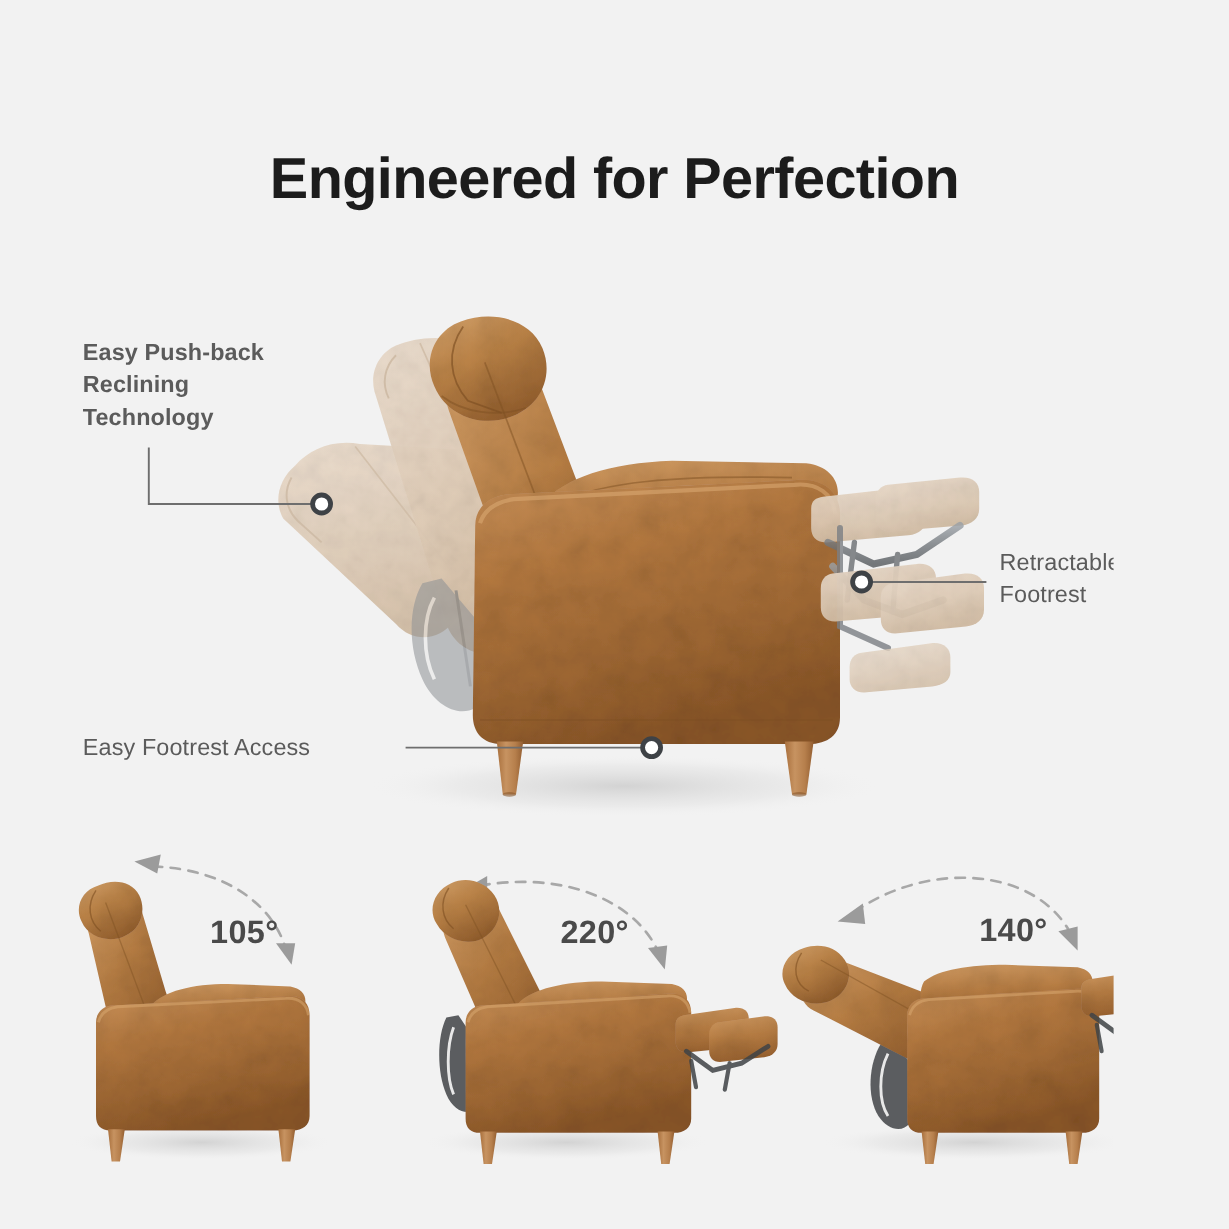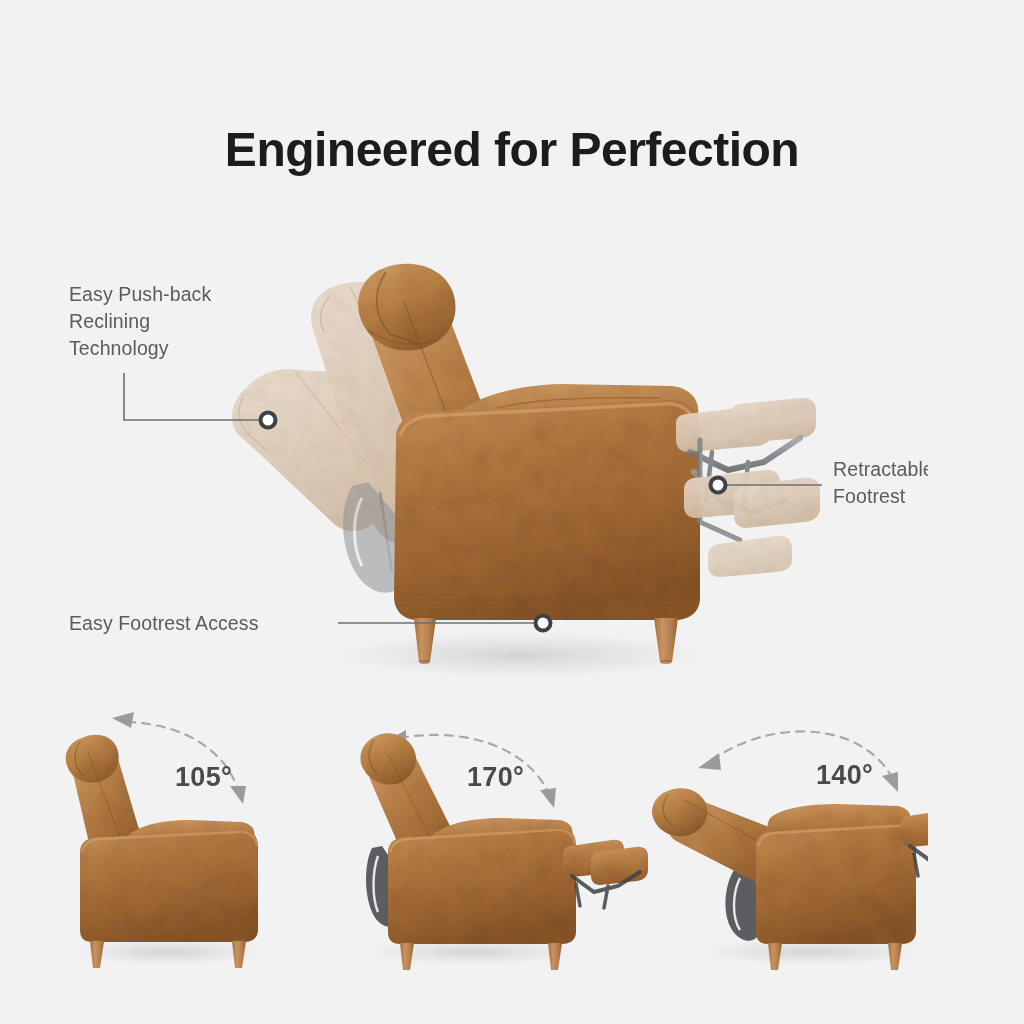--- a/index.html
+++ b/index.html
@@ -37,21 +37,21 @@
   
   .annot {
     position: absolute;
     color: #5b5b5b;
     font-size: 19.5px;
     line-height: 1.38;
     font-weight: 400;
     letter-spacing: 0.1px;
     white-space: pre-line;
   }
-  #annot-pushback { left: 69px; top: 281px; width: 240px; }
+  #annot-pushback { left: 69px; top: 281px; width: 240px; font-weight: bold; }
   #annot-footrest { left: 833px; top: 456px; width: 180px; }
   #annot-cleaning { left: 69px; top: 610px; width: 300px; }
 
   
   #art {
     position: absolute;
     left: 0; top: 0;
     width: 1024px;
     height: 1024px;
   }
@@ -365,17 +365,17 @@
 Reclining
 Technology</div>
 
   <div class="annot" id="annot-footrest">Retractable
 Footrest</div>
 
   <div class="annot" id="annot-cleaning">Easy Footrest Access</div>
 
   <div class="angle-label" id="angle-0">105°</div>
 
-  <div class="angle-label" id="angle-1">170°</div>
+  <div class="angle-label" id="angle-1">220°</div>
 
   <div class="angle-label" id="angle-2">140°</div>
 
 </div>
 
 </body></html>

